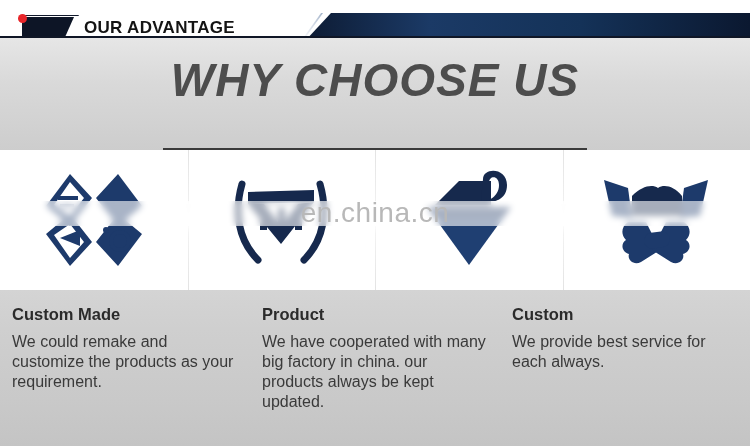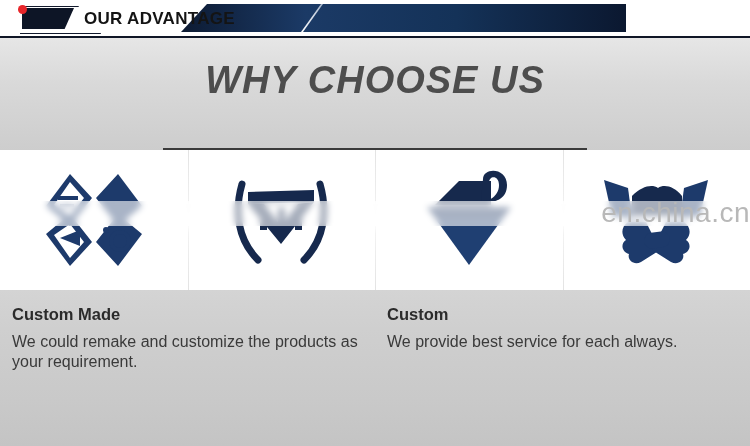--- a/index.html
+++ b/index.html
@@ -14,22 +14,22 @@
     position: relative;
     width: 750px;
     height: 446px;
     overflow: hidden;
     background: #ffffff;
   }
 
   
   .banner {
     position: absolute;
-    left: 0; top: 0;
-    width: 626px; height: 38px;
+    left: 0; top: 9px;
+    width: 750px; height: 38px;
     background: #ffffff;
     overflow: hidden;
   }
   .banner-blue {
     position: absolute;
     right: 0; top: 4px;
     width: 445px; height: 28px;
     background: linear-gradient(90deg, #0d1b33 0%, #1b3a66 28%, #143258 62%, #0b1830 100%);
     clip-path: polygon(26px 0, 100% 0, 100% 100%, 0 100%);
   }
@@ -84,21 +84,21 @@
   .head-band {
     position: absolute;
     left: 0; top: 38px;
     width: 750px; height: 112px;
     background: linear-gradient(180deg, #e6e6e6 0%, #d9d9d9 40%, #cdcdcd 100%);
   }
   .head-title {
     position: absolute;
     left: 0; right: 0; top: 16px;
     text-align: center;
-    font-size: 38px;
+    font-size: 46px;
     font-weight: bold;
     font-style: italic;
     letter-spacing: 1px;
     color: #4d4d4d;
     line-height: 52px;
     white-space: nowrap;
   }
   .head-rule {
     position: absolute;
     left: 163px; top: 110px;
@@ -155,21 +155,21 @@
     position: absolute;
     left: 0; top: 201px;
     width: 750px; height: 25px;
     background: rgba(255,255,255,0.62);
     backdrop-filter: blur(3px);
     filter: blur(0.4px);
   }
   .wm-text {
     position: absolute;
     left: 0; right: 0; top: 196px;
-    text-align: right;
+    text-align: center;
     font-size: 28px;
     color: #b8b8b8;
     line-height: 34px;
     letter-spacing: 0.5px;
     white-space: nowrap;
   }
 
   
   .text-band {
     position: absolute;
@@ -299,20 +299,24 @@
   <div class="wm-text">en.china.cn</div>
 
   <div class="text-band">
 
     <div class="text-cell">
       <h3>Custom Made</h3>
       <p>We could remake and customize the products as your requirement.</p>
     </div>
 
 
+    <div class="text-cell">
+      <h3>Product</h3>
+      <p>We have cooperated with many big factory in china. our products always be kept updated.</p>
+    </div>
 
     <div class="text-cell">
       <h3>Custom</h3>
       <p>We provide best service for each always.</p>
     </div>
   </div>
 
 </div>
 
 </body></html>

